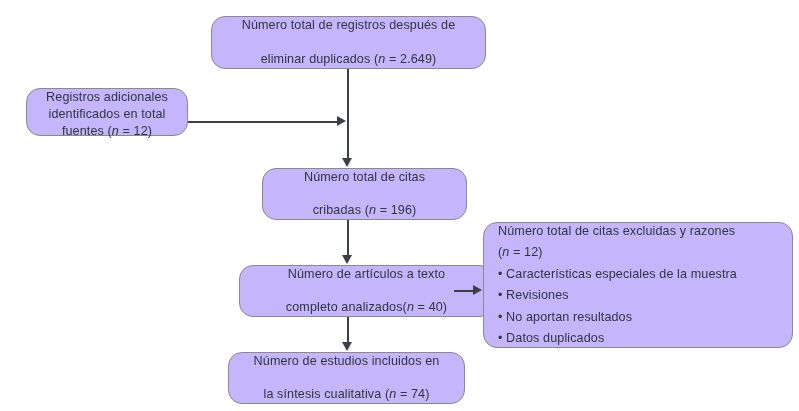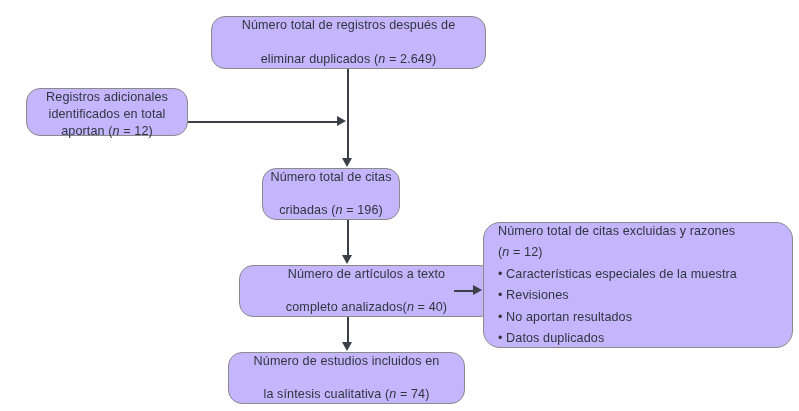--- a/index.html
+++ b/index.html
@@ -31,21 +31,20 @@
   }
   .node.centered {
     align-items: center;
     text-align: center;
   }
   .node.lefted {
     align-items: flex-start;
     text-align: left;
     padding-left: 14px;
     padding-right: 10px;
-    border-radius: 17px;
   }
   .line {
     position: absolute;
     background: #3a3f48;
   }
   .vline { width: 1.6px; }
   .hline { height: 1.6px; }
   .arrow-down {
     position: absolute;
     width: 0;
@@ -72,24 +71,24 @@
 <div id="canvas">
 
   <div class="node centered" style="left:211px; top:16px; width:275px; height:53px;">
     <span class="nline">Número total de registros después de</span>
     <span class="nline"><span>eliminar duplicados (</span><span class="ital">n</span><span> = 2.649)</span></span>
   </div>
 
   <div class="node centered" style="left:26px; top:88px; width:162px; height:48px;">
     <span class="nline">Registros adicionales</span>
     <span class="nline">identificados en total</span>
-    <span class="nline"><span>aportan (</span><span class="ital">n</span><span> = 12)</span></span>
+    <span class="nline"><span>fuentes (</span><span class="ital">n</span><span> = 12)</span></span>
   </div>
 
-  <div class="node centered" style="left:262px; top:168px; width:138px; height:52px;">
+  <div class="node centered" style="left:262px; top:168px; width:205px; height:52px;">
     <span class="nline">Número total de citas</span>
     <span class="nline"><span>cribadas (</span><span class="ital">n</span><span> = 196)</span></span>
   </div>
 
   <div class="node centered" style="left:239px; top:265px; width:255px; height:52px;">
     <span class="nline">Número de artículos a texto</span>
     <span class="nline"><span>completo analizados(</span><span class="ital">n</span><span> = 40)</span></span>
   </div>
 
   <div class="node centered" style="left:228px; top:352px; width:237px; height:52px;">

